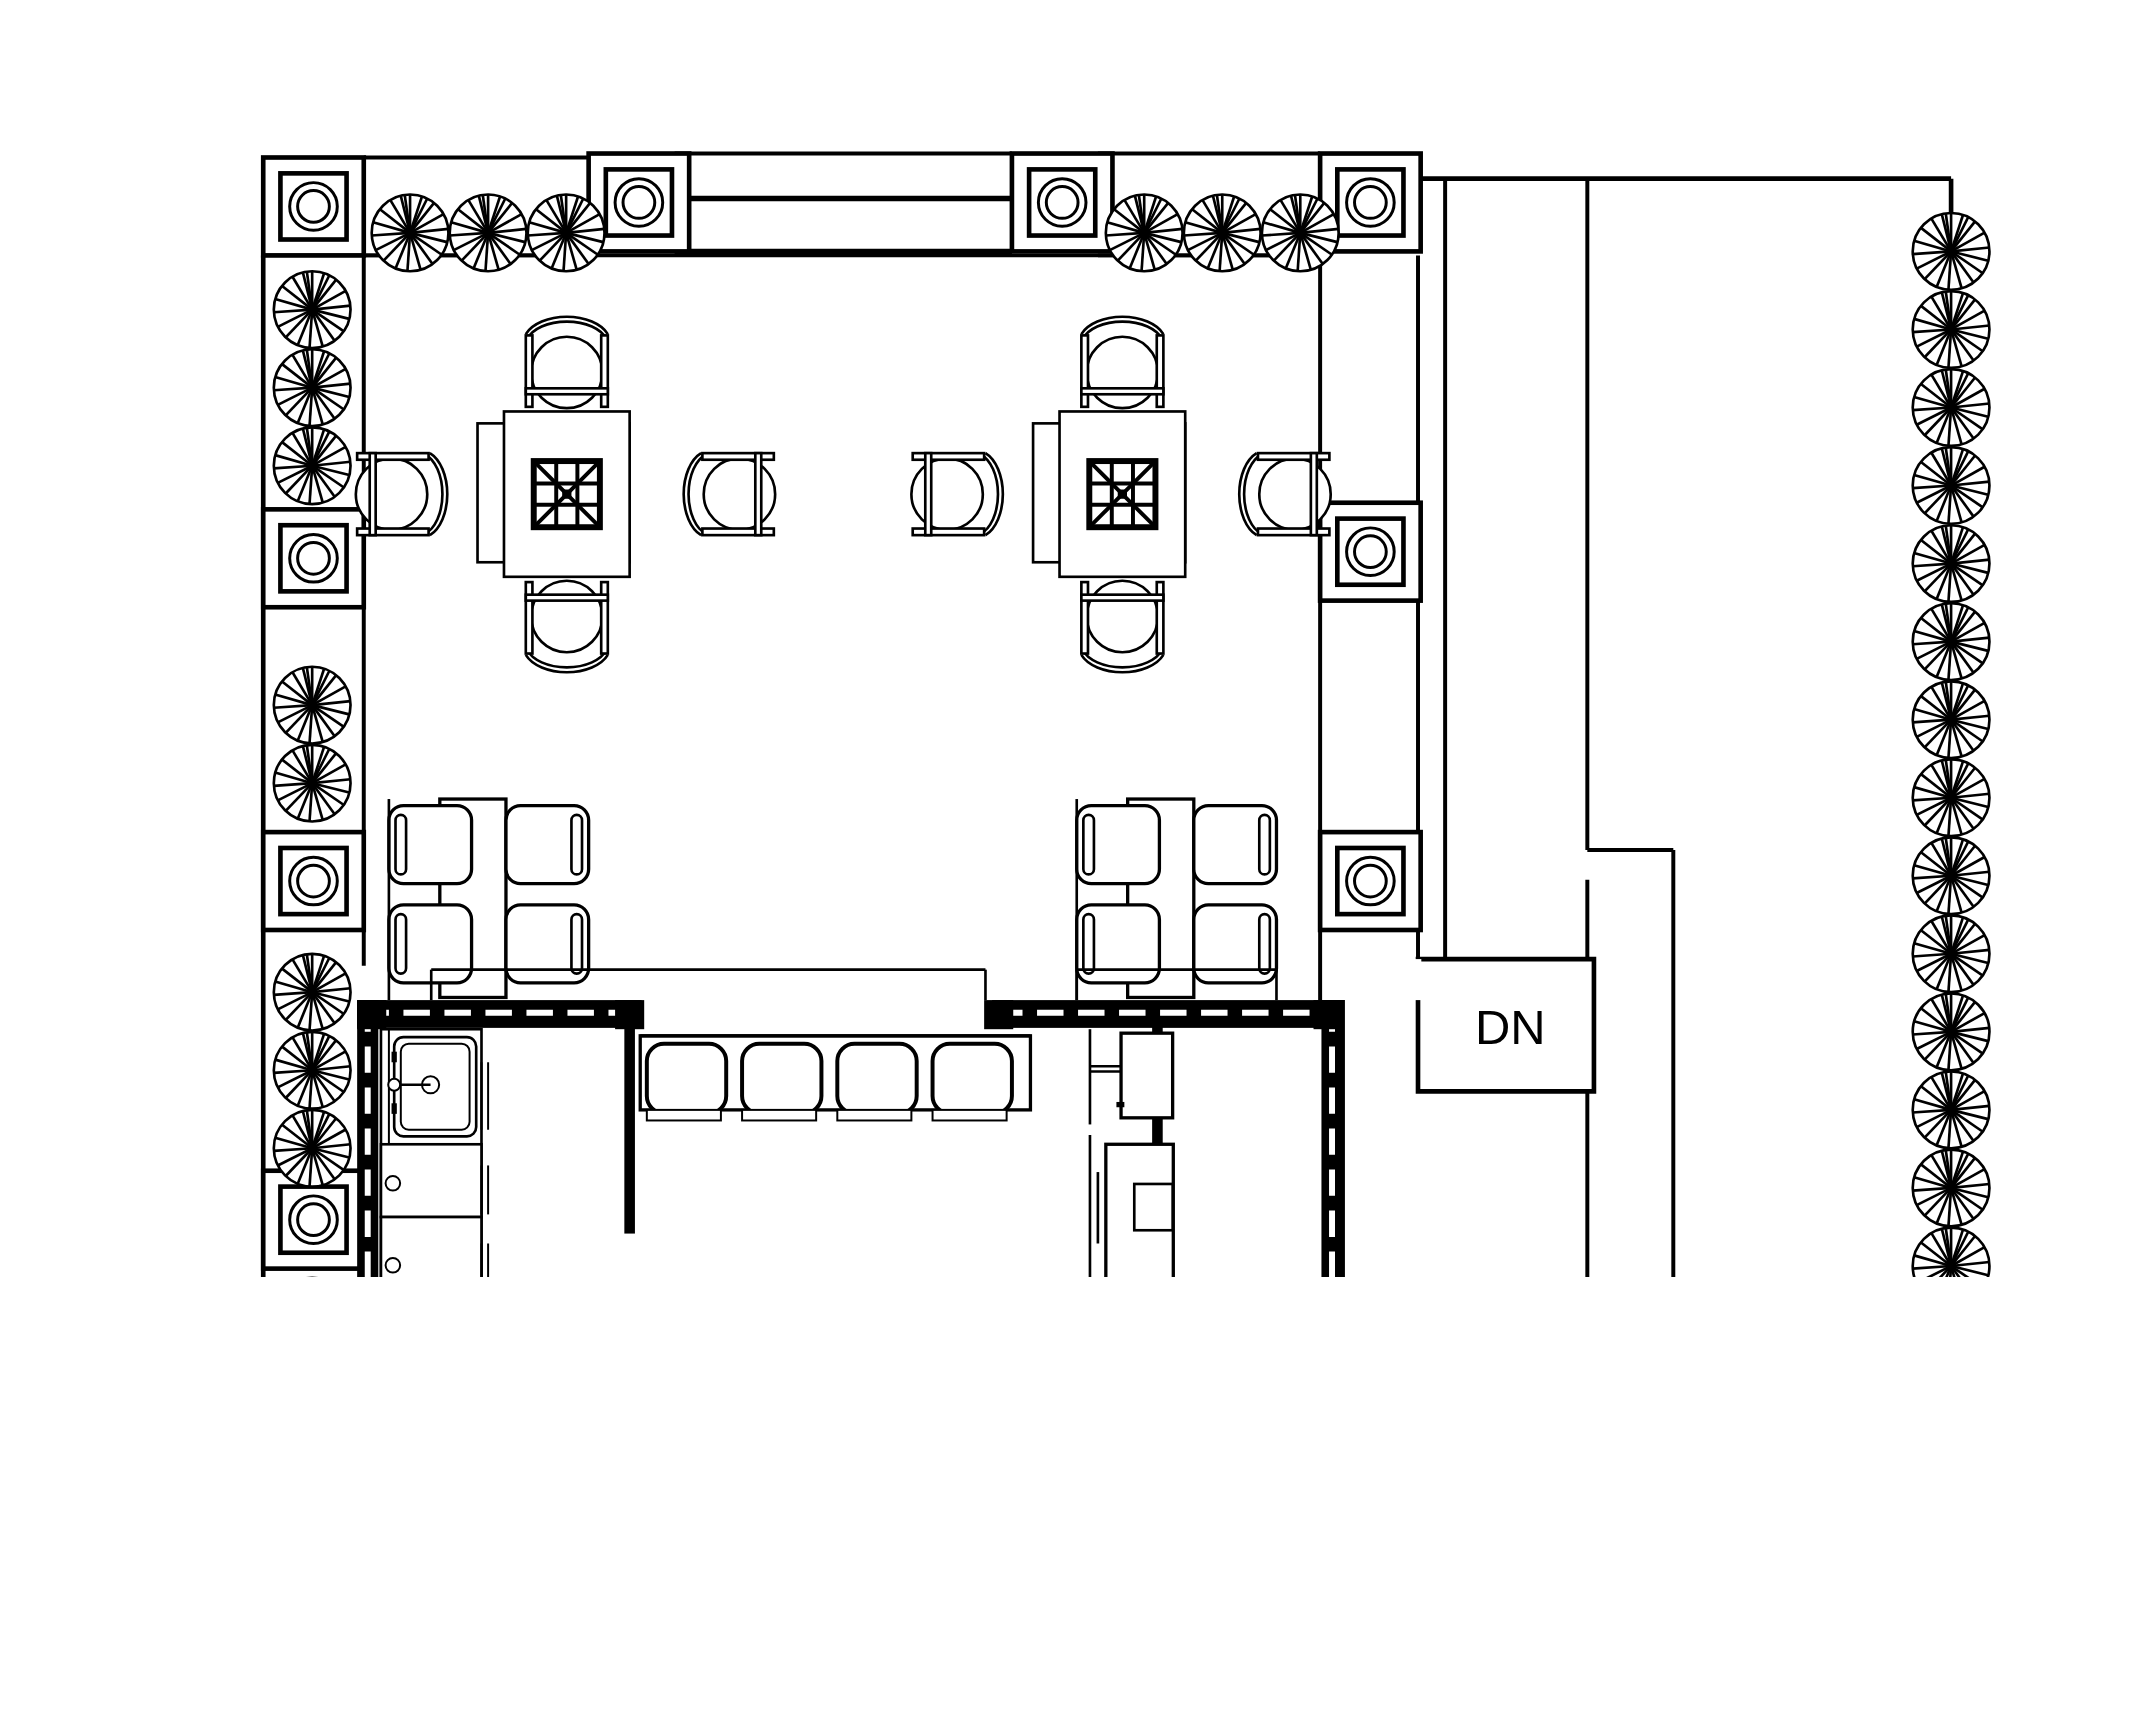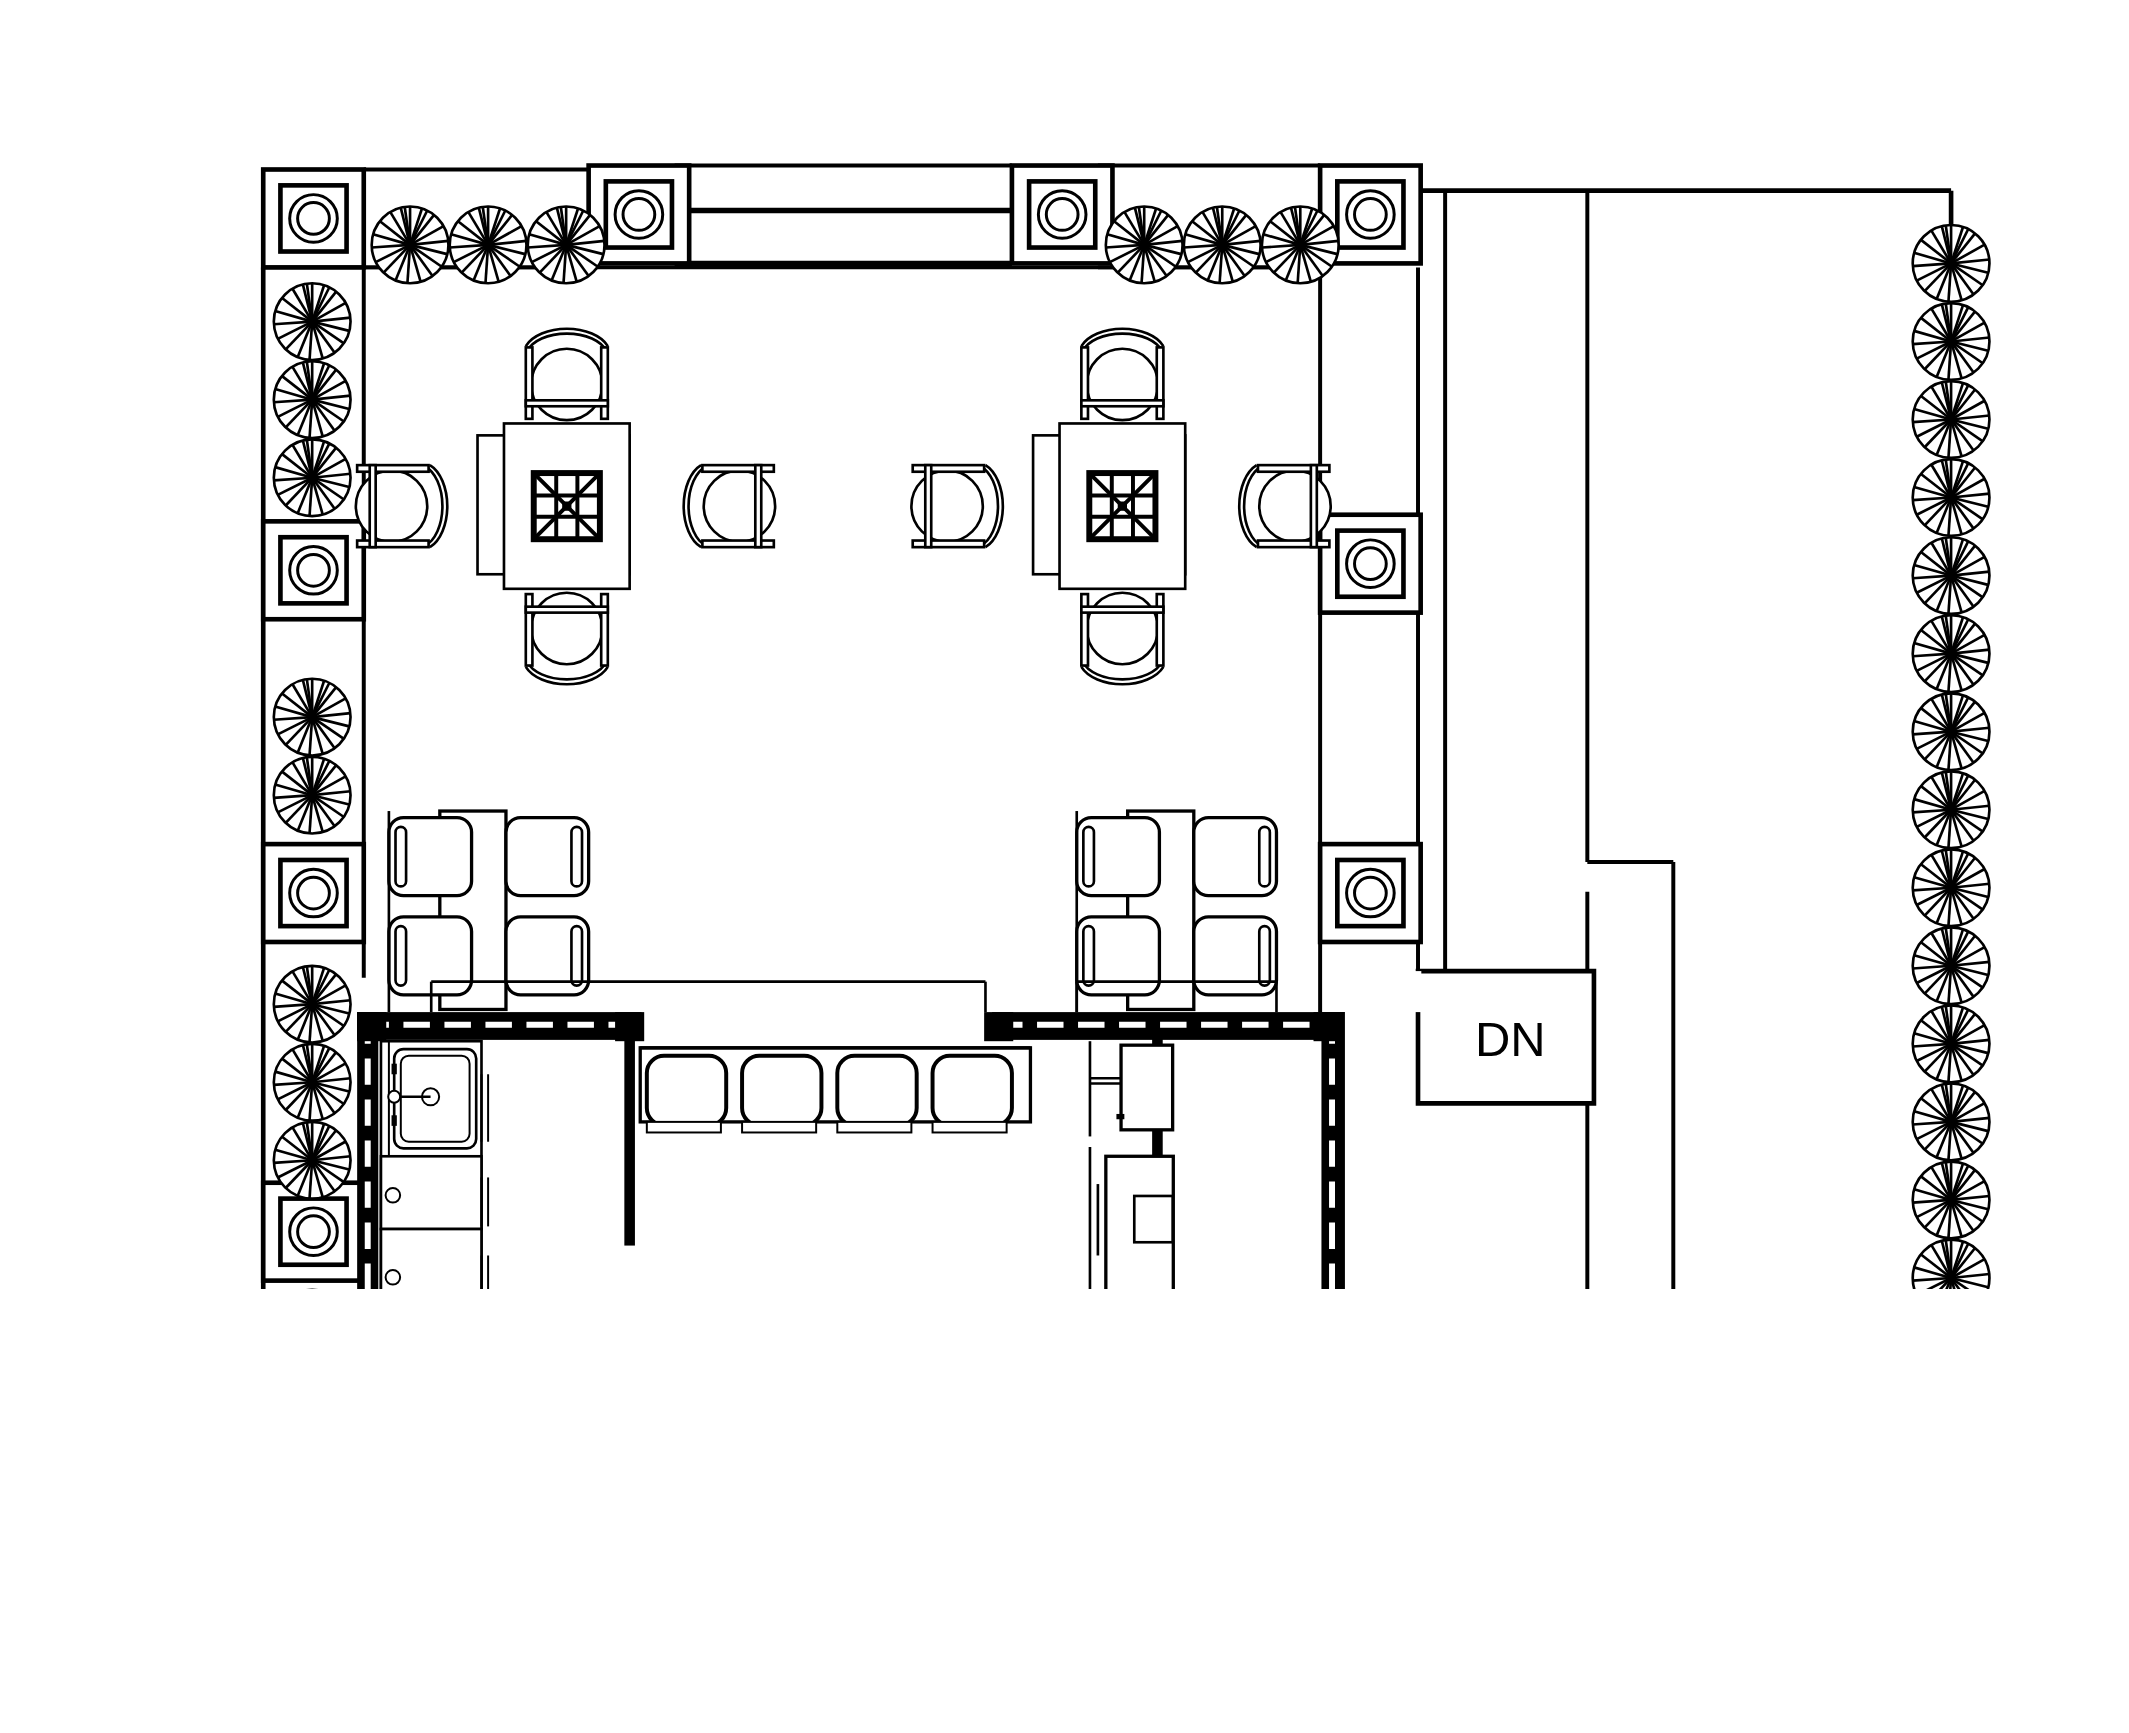--- a/index.html
+++ b/index.html
@@ -1,17 +1,17 @@
 <!DOCTYPE html>
 <html style="font-size:10.6px"><head>
 <meta charset="utf-8">
 <style>
   html,body{margin:0;padding:0;background:#ffffff;}
   body{font-family:"Liberation Sans",sans-serif;}
-  #plan-root{position:relative;width:2129px;height:1277px;background:#ffffff;overflow:hidden;margin-top:12px;}
+  #plan-root{position:relative;width:2129px;height:1277px;background:#ffffff;overflow:hidden;}
   svg#floorplan{position:absolute;left:0;top:0;width:2129px;height:1733px;display:block;}
   .dn-label{font-family:"Liberation Sans",sans-serif;font-size:74px;fill:#000;}
 </style>
 </head>
 <body>
 
 <div id="plan-root">
   <svg id="floorplan" viewBox="0 0 3219 2620" xmlns="http://www.w3.org/2000/svg">
 
     <defs>

